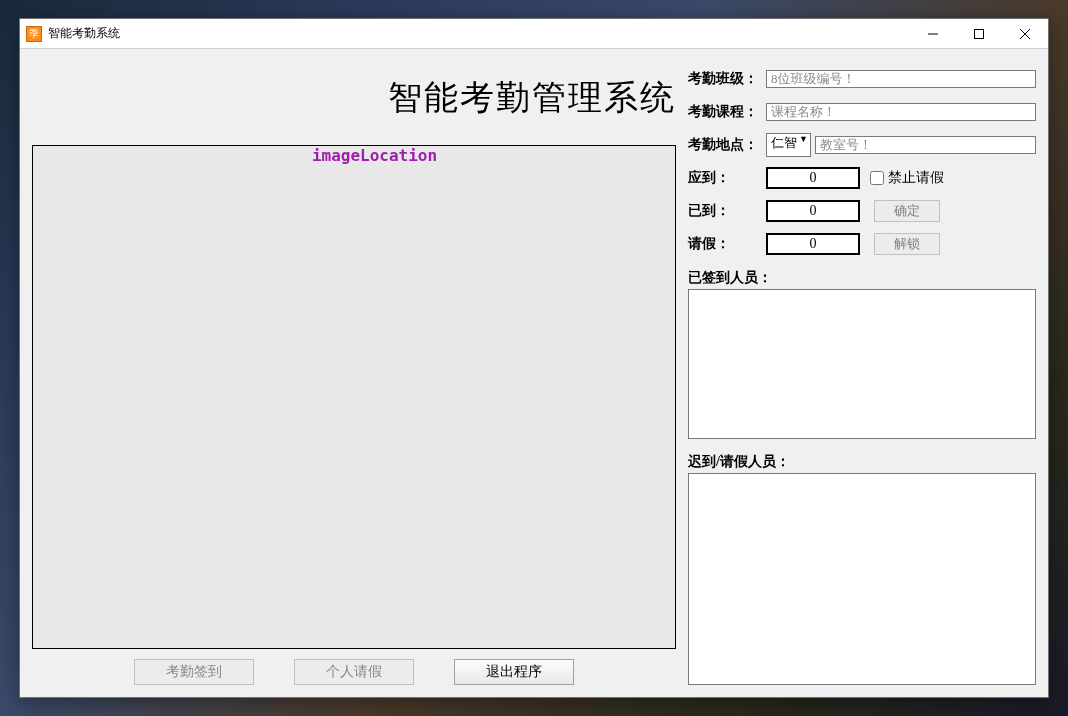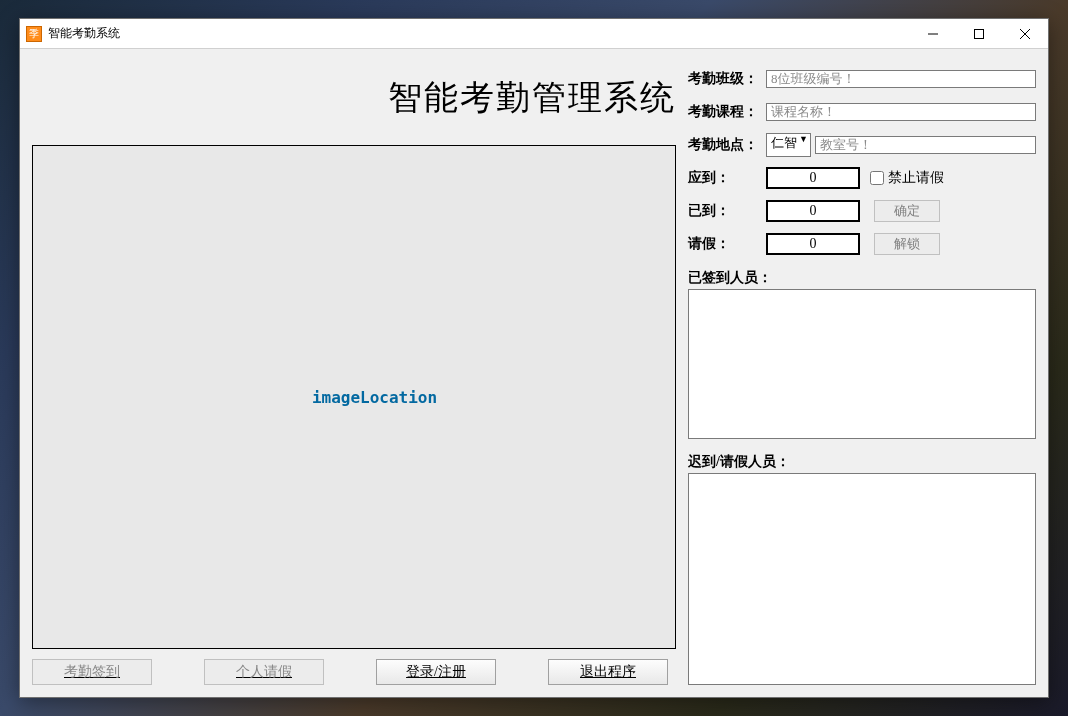--- a/index.html
+++ b/index.html
@@ -46,30 +46,29 @@
   text-align: right;
   font-size: 34px; font-weight: 400;
   font-family: "SimSun","NSimSun",serif;
   margin: 18px 0 24px 0;
   letter-spacing: 2px;
 }
 .image-box {
   flex: 1;
   border: 1px solid #000;
   background: #e8e8e8;
-  display: flex; align-items: center; justify-content: center;
+  display: flex; justify-content: center;
   font-family: "Consolas","SimSun",monospace;
   font-size: 16px; font-weight: bold;
-  color: #0369a1;
+  color: #a21caf;
   padding-left: 41px;
 }
 .bottom-btns {
-  display: flex; gap: 52px; 
+  display: flex; gap: 40px; justify-content: center;
   margin-top: 10px;
-  text-decoration: underline;
 }
 .btn {
   width: 120px; height: 26px;
   background: linear-gradient(#fdfdfd,#e8e8e8);
   border: 1px solid #a0a0a0;
   font-size: 14px; font-family: "SimSun",serif;
   cursor: default;
 }
 .btn.disabled { color: #888; background: #ececec; border-color: #c0c0c0; }
 
@@ -157,21 +156,20 @@
   <div class="client">
 
     <div class="left-pane">
       <div class="main-title">智能考勤管理系统</div>
       <div class="image-box">
         <span>imageLocation</span>
       </div>
       <div class="bottom-btns">
         <button class="btn disabled">考勤签到</button>
         <button class="btn disabled">个人请假</button>
-        <button class="btn">登录/注册</button>
         <button class="btn">退出程序</button>
       </div>
     </div>
 
     <div class="right-pane">
 
       <div class="form-row">
         <div class="label">考勤班级：</div>
         <input class="txt-input" placeholder="8位班级编号！" style="">
       </div>

